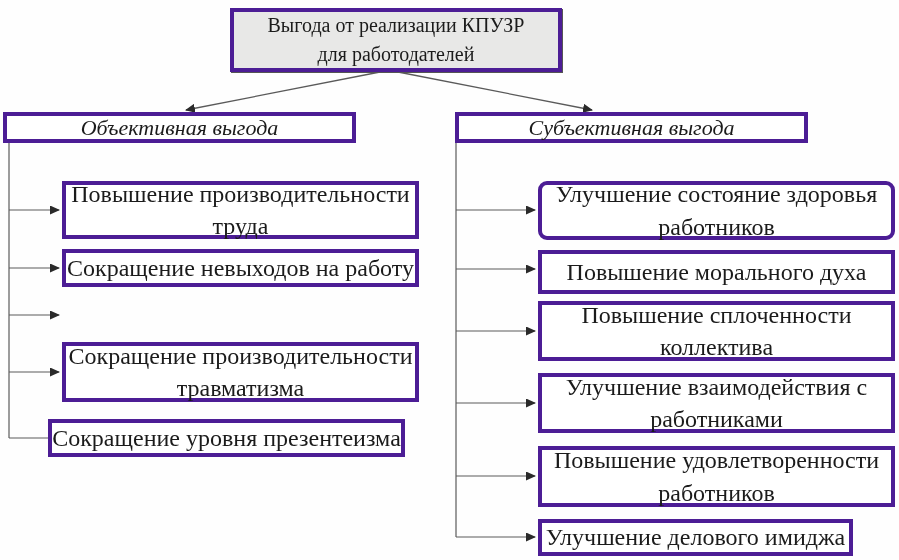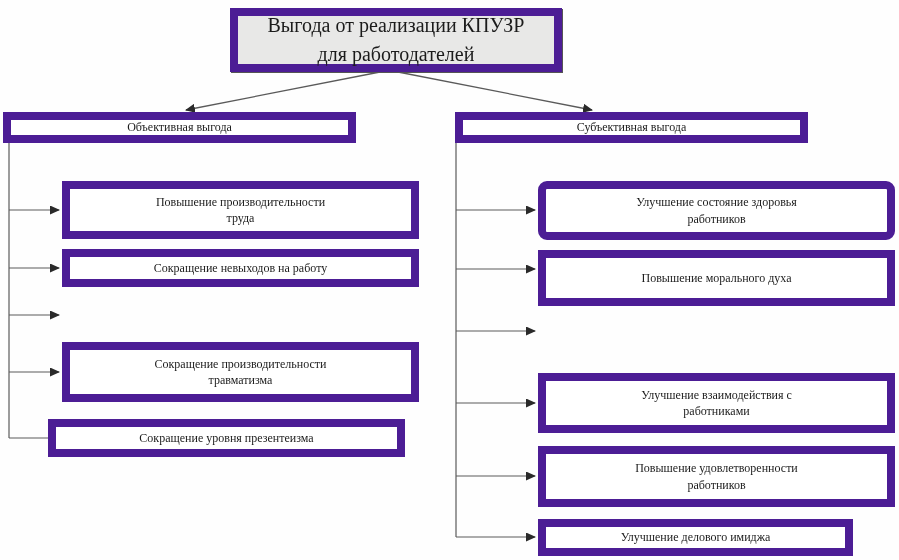--- a/index.html
+++ b/index.html
@@ -8,40 +8,41 @@
     position: relative;
     width: 899px;
     height: 560px;
     background: #fefefe;
     font-family: "Liberation Serif", "DejaVu Serif", serif;
     color: #1b1b1b;
     overflow: hidden;
   }
   .box {
     position: absolute;
-    border: 8px solid #4c1d95;
+    border: 4px solid #4c1d95;
     background: #ffffff;
     display: flex;
     align-items: center;
     justify-content: center;
     text-align: center;
     white-space: pre-line;
     line-height: 1.35;
   }
   .root-box {
     background: #e8e8e7;
     font-size: 20px;
     line-height: 1.45;
     box-shadow: 1px 1px 0 #555;
   }
   .branch-header {
-    font-size: 12px;
+    font-style: italic;
+    font-size: 22px;
   }
   .item {
-    font-size: 12px;
+    font-size: 24px;
   }
   .connector-layer {
     position: absolute;
     left: 0; top: 0;
     width: 899px; height: 560px;
     pointer-events: none;
   }
 </style>
 </head>
 <body>
@@ -94,20 +95,22 @@
 
   <div class="box item" style="left:62px; top:181px; width:357px; height:58px;">Повышение производительности
 труда</div>
   <div class="box item" style="left:62px; top:249px; width:357px; height:38px;">Сокращение невыходов на работу</div>
   <div class="box item" style="left:62px; top:342px; width:357px; height:60px;">Сокращение производительности
 травматизма</div>
   <div class="box item" style="left:48px; top:419px; width:357px; height:38px;">Сокращение уровня презентеизма</div>
 
   <div class="box item" style="left:538px; top:181px; width:357px; height:59px;border-radius:9px;">Улучшение состояние здоровья
 работников</div>
-  <div class="box item" style="left:538px; top:250px; width:357px; height:56px;">Повышение морального духа</div>
+  <div class="box item" style="left:538px; top:250px; width:357px; height:44px;">Повышение морального духа</div>
+  <div class="box item" style="left:538px; top:301px; width:357px; height:60px;">Повышение сплоченности
+коллектива</div>
   <div class="box item" style="left:538px; top:373px; width:357px; height:60px;">Улучшение взаимодействия с
 работниками</div>
   <div class="box item" style="left:538px; top:446px; width:357px; height:61px;">Повышение удовлетворенности
 работников</div>
   <div class="box item" style="left:538px; top:519px; width:315px; height:37px;">Улучшение делового имиджа</div>
 
 </div>
 
 </body></html>

